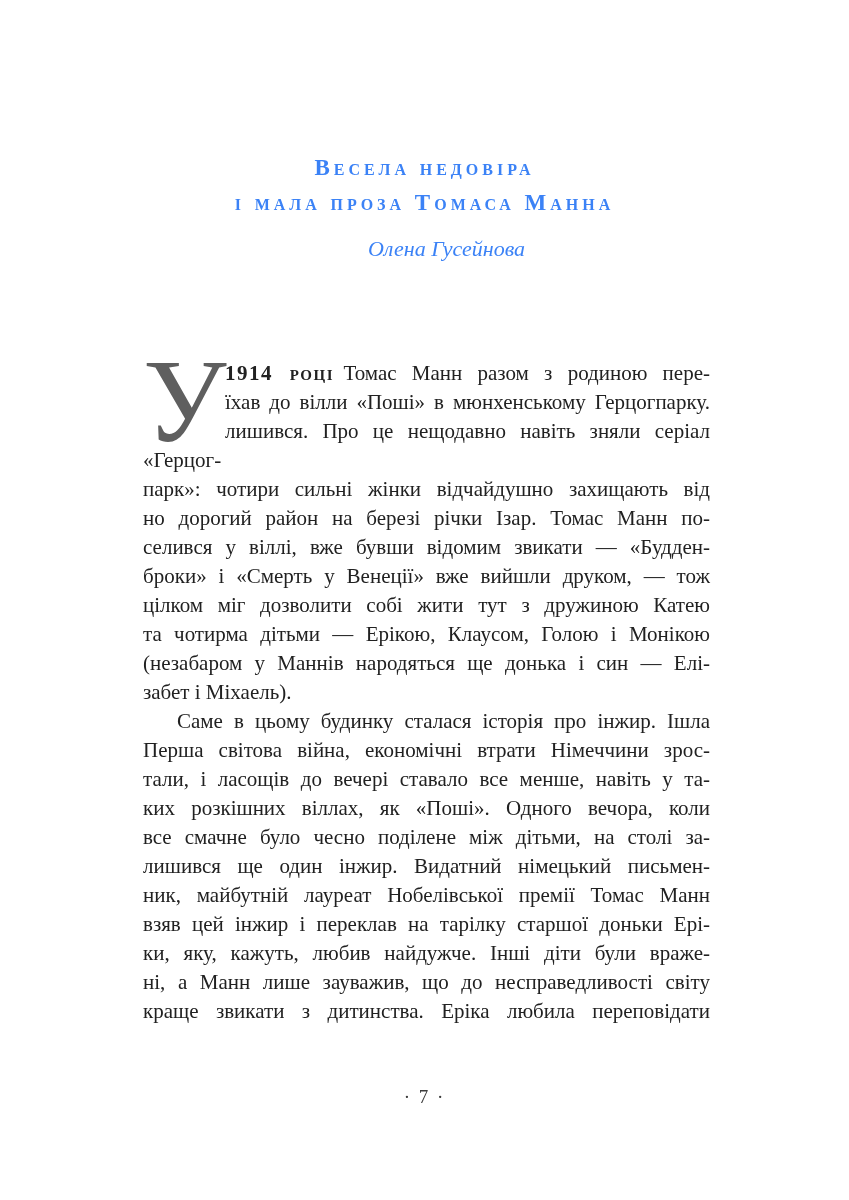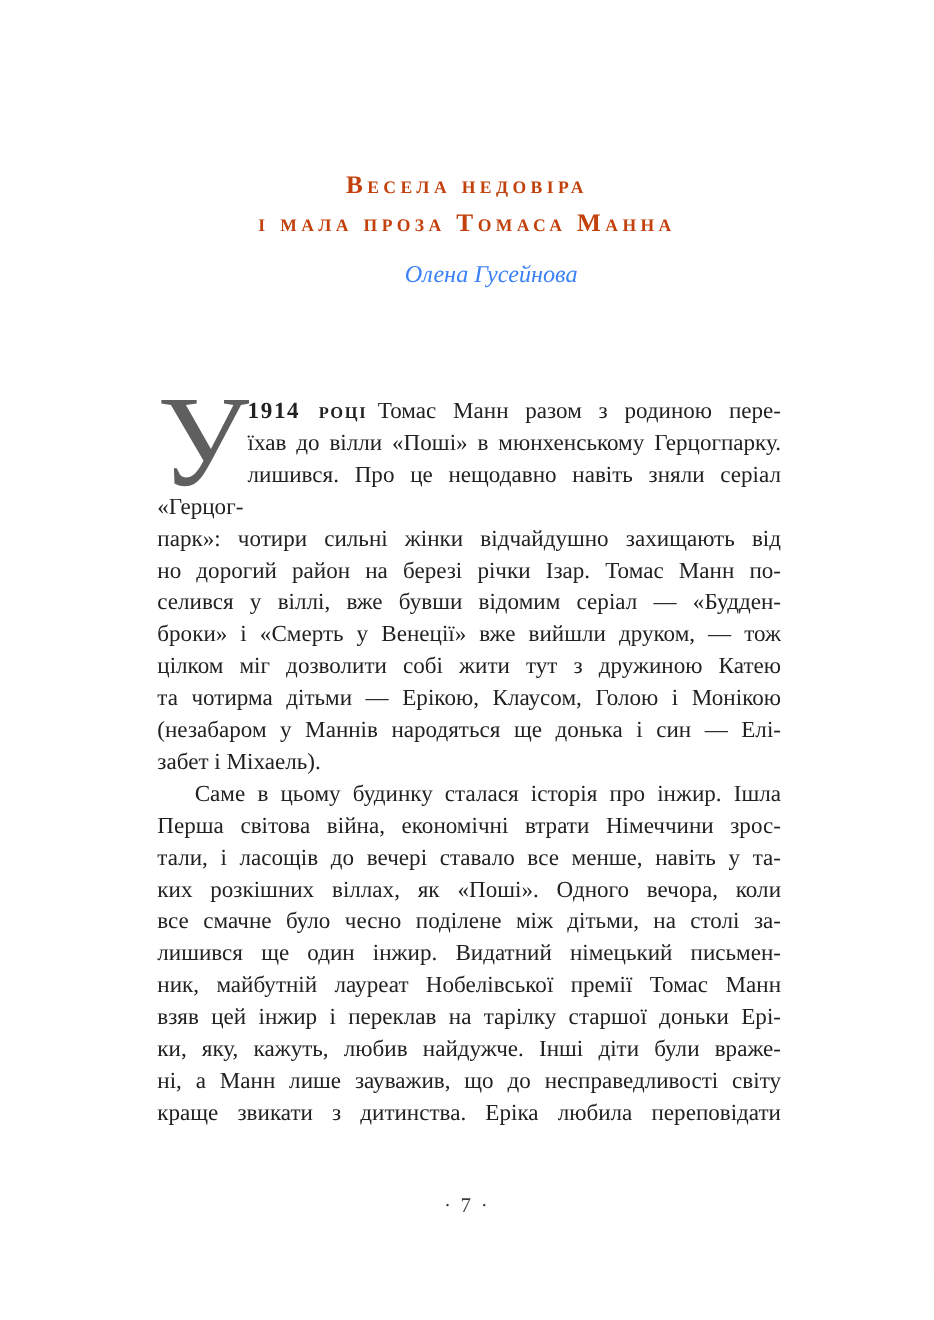--- a/index.html
+++ b/index.html
@@ -22,21 +22,21 @@
   .title {
     position: absolute;
     top: 150px;
     left: 0;
     width: 100%;
     text-align: center;
     font-size: 23px;
     line-height: 35px;
     font-variant-caps: small-caps;
     letter-spacing: 4px;
-    color: #c2410c;
+    color: #3b82f6;
     font-weight: 600;
   }
   .author {
     position: absolute;
     top: 236px;
     left: 0;
     width: 100%;
     text-align: center;
     font-style: italic;
     font-size: 22px;
@@ -106,21 +106,21 @@
 
   <div class="body-block">
 
     <div class="para1">
       <span class="dropcap">У</span>
       <div class="line"><span class="lead-smallcaps">1914 році</span><span>Томас Манн разом з родиною пере-</span></div>
       <div class="line">їхав до вілли «Поші» в мюнхенському Герцогпарку.</div>
       <div class="line">лишився. Про це нещодавно навіть зняли серіал «Герцог-</div>
       <div class="line">парк»: чотири сильні жінки відчайдушно захищають від</div>
       <div class="line">но дорогий район на березі річки Ізар. Томас Манн по-</div>
-      <div class="line">селився у віллі, вже бувши відомим серіал — «Будден-</div>
+      <div class="line">селився у віллі, вже бувши відомим звикати — «Будден-</div>
       <div class="line">броки» і «Смерть у Венеції» вже вийшли друком, — тож</div>
       <div class="line">цілком міг дозволити собі жити тут з дружиною Катею</div>
       <div class="line">та чотирма дітьми — Ерікою, Клаусом, Голою і Монікою</div>
       <div class="line">(незабаром у Маннів народяться ще донька і син — Елі-</div>
       <div class="line short">забет і Міхаель).</div>
     </div>
 
     <div class="para2">
       <div class="line first-indent">Саме в цьому будинку сталася історія про інжир. Ішла</div>
       <div class="line">Перша світова війна, економічні втрати Німеччини зрос-</div>

